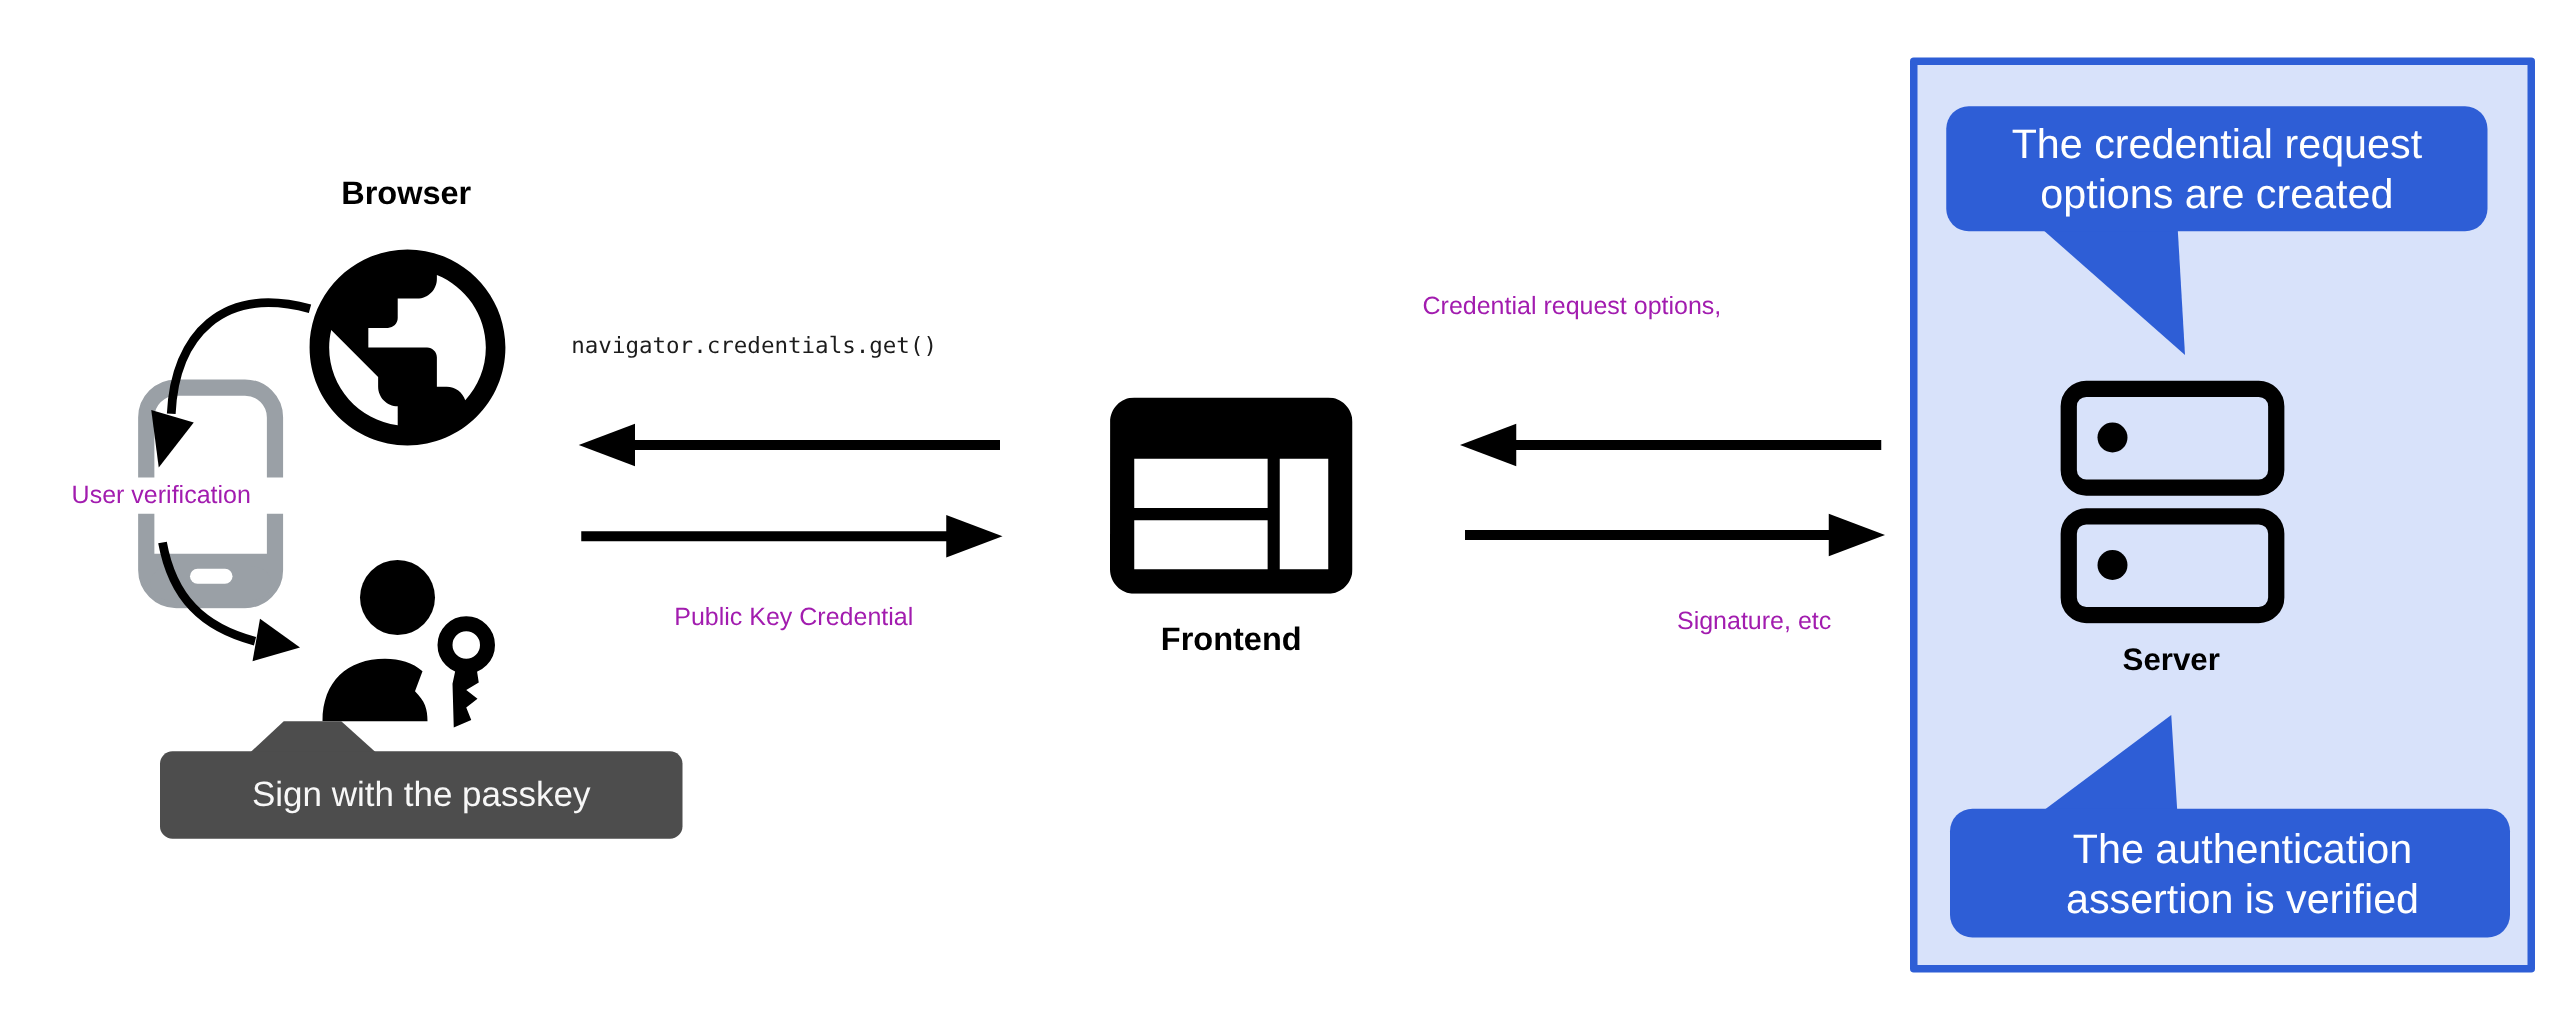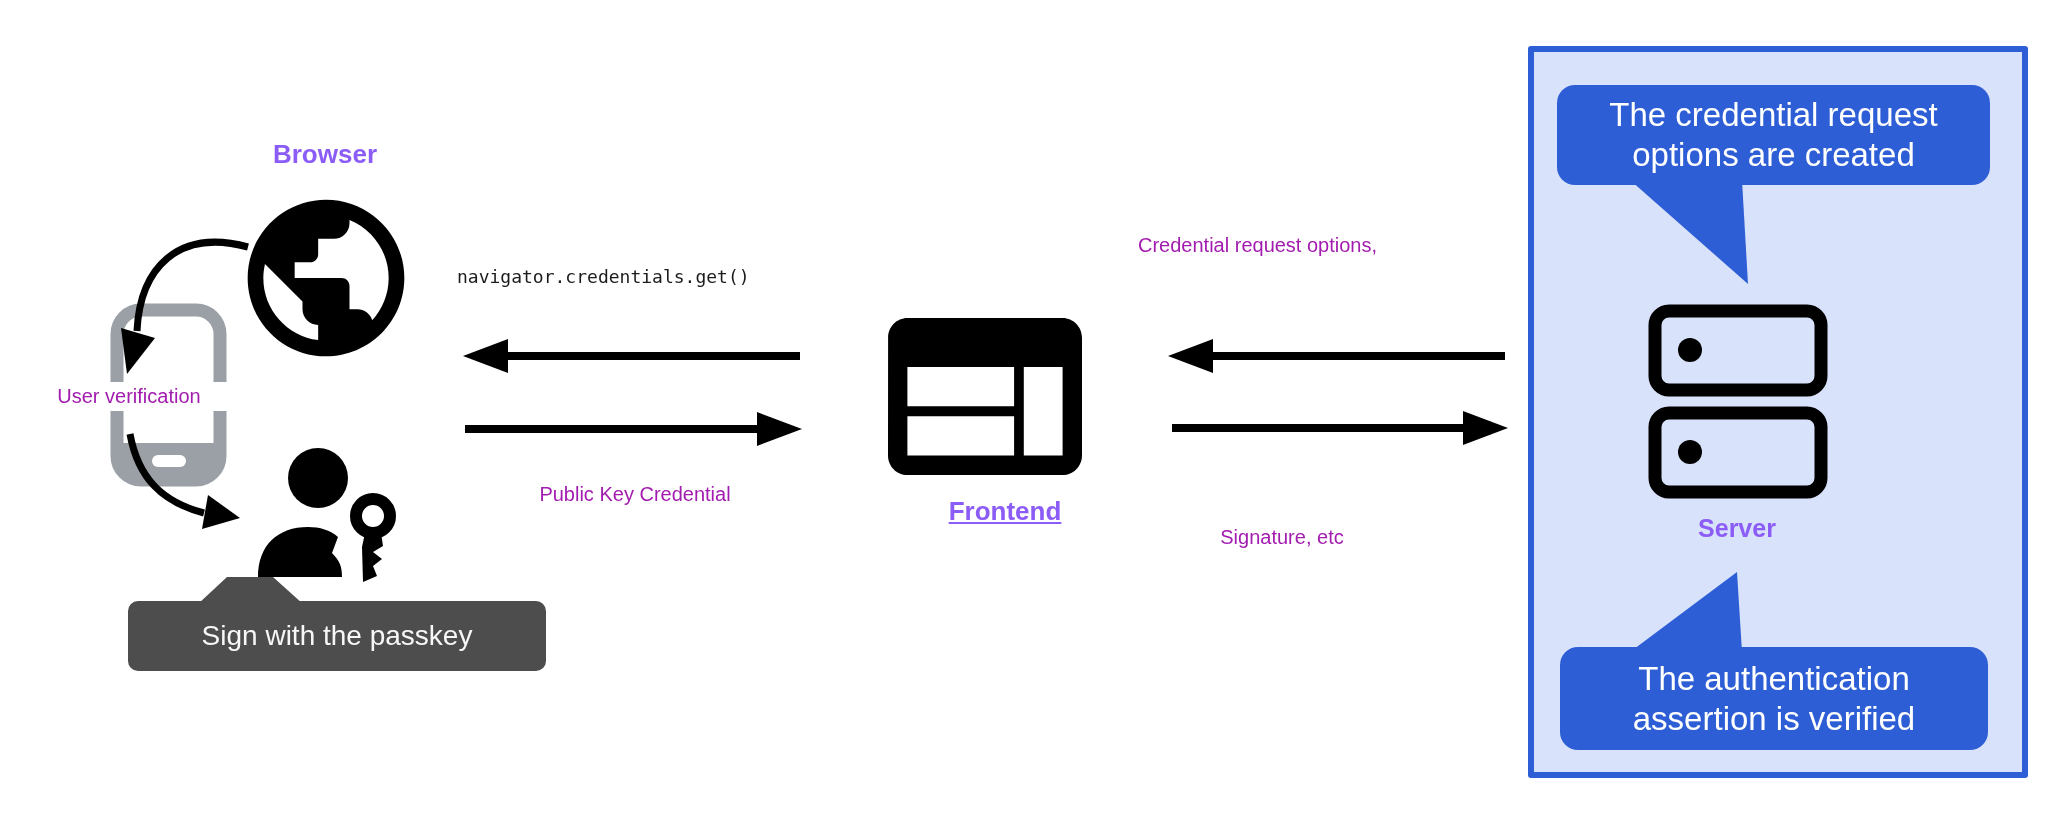--- a/index.html
+++ b/index.html
@@ -2,51 +2,51 @@
 <html><head>
 <meta charset="utf-8">
 <style>
   html,body{margin:0;padding:0;background:#fff;}
   .canvas{position:relative;width:2046px;height:818px;background:#ffffff;overflow:hidden;
           font-family:"Liberation Sans",sans-serif;color:#202124;}
   .abs{position:absolute;}
   svg{display:block;}
 
   
-  .node-label{font-weight:bold;color:#8b5cf6;font-size:26px;text-align:center;}
+  .node-label{font-weight:bold;color:#000000;font-size:26px;text-align:center;}
   .body-label{font-size:20px;color:#a21caf;}
   .code-label{font-family:"DejaVu Sans Mono","Liberation Mono",monospace;font-size:18px;color:#1c1c1c;white-space:nowrap;}
 
   
   #browser-label{left:225px;top:139px;width:200px;}
   #globe{left:232px;top:184px;}
   #phone{left:110px;top:303px;}
   #user-verification{left:6px;top:382px;width:246px;text-align:center;background:#ffffff;padding:3px 0;}
   #person{left:250px;top:445px;}
   #tooltip-pointer{left:196px;top:575px;}
   #passkey-tooltip{left:128px;top:601px;width:418px;height:70px;background:#4d4d4d;border-radius:10px;
                    display:flex;align-items:center;justify-content:center;color:#f7f7f7;font-size:28px;}
   #code-call{left:457px;top:266px;}
   #public-key-label{left:460px;top:483px;width:350px;text-align:center;}
   #frontend-icon{left:888px;top:318px;}
-  #frontend-label{left:905px;top:496px;width:200px;text-decoration:underline;}
+  #frontend-label{left:885px;top:496px;width:200px;}
   #cred-request{left:1138px;top:226px;line-height:38px;}
   #cred-request span{display:block;}
-  #signature-label{left:1152px;top:486px;width:260px;text-align:center;margin-top:40px;}
+  #signature-label{left:1205px;top:486px;width:260px;text-align:right;}
 
   #server-box{left:1528px;top:46px;width:500px;height:732px;box-sizing:border-box;
               background:#d8e2fa;border:6px solid #2e5ed6;border-radius:3px;}
   .bubble{background:#2e5ed6;border-radius:18px;display:flex;flex-direction:column;align-items:center;
           justify-content:center;color:#ffffff;font-size:33px;line-height:40px;text-align:right;}
   #top-bubble{left:1557px;top:85px;width:433px;height:100px;}
   #top-tail{left:1626px;top:178px;}
   #server-icon{left:1647px;top:303px;}
   #server-label{left:1637px;top:514px;width:200px;font-size:25px;}
   #bottom-tail{left:1626px;top:570px;}
-  #bottom-bubble{left:1560px;top:647px;width:428px;height:103px;}
+  #bottom-bubble{left:1560px;top:647px;width:428px;height:103px;padding-left:20px;}
 
   #flow-arrows{left:0;top:0;pointer-events:none;}
   #flow-arrows line{stroke:#000;stroke-width:8px;}
   #flow-arrows path{stroke:#000;stroke-width:7px;fill:none;}
   #flow-arrows polygon{fill:#000;}
 </style>
 </head>
 <body>
 
 <div class="canvas">

